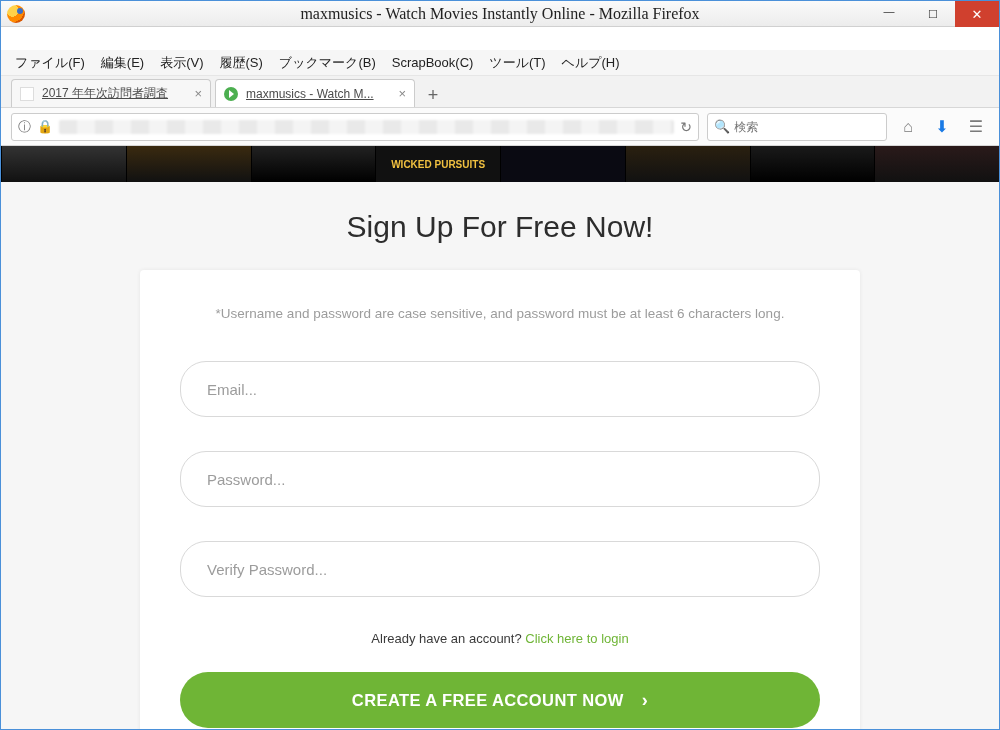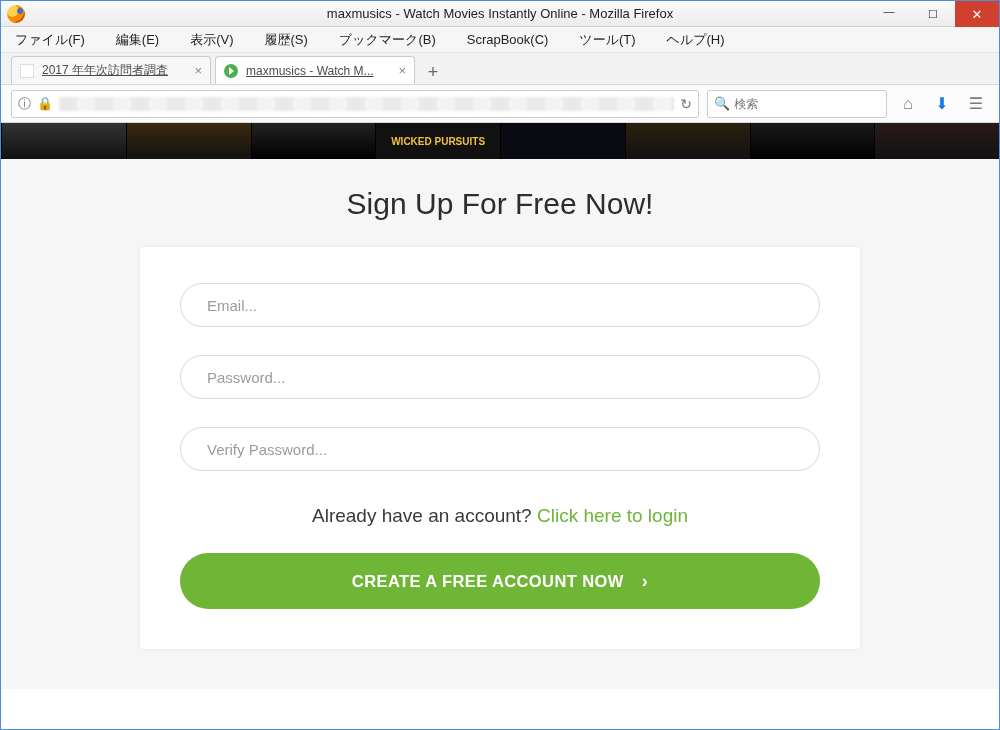--- a/index.html
+++ b/index.html
@@ -1,28 +1,28 @@
 <!DOCTYPE html>
 <html><head>
 <meta charset="utf-8">
 <style>
   * { margin: 0; padding: 0; box-sizing: border-box; font-family: "Segoe UI", Arial, sans-serif; }
   body { width: 1000px; height: 730px; background: #fff; overflow: hidden; border: 1px solid #4a90d9; }
   
   .titlebar { height: 26px; background: linear-gradient(#fafafa,#ececec); display:flex; align-items:center; justify-content:center; position:relative; border-bottom:1px solid #d0d0d0;}
   .titlebar .ff-icon { position:absolute; left:6px; width:18px; height:18px; }
-  .titlebar .title { font-size:13px; color:#222; }
+  .titlebar .title { font-size:16px; color:#222;font-family:Liberation Serif, serif; }
   .win-buttons { position:absolute; right:0; top:0; height:26px; display:flex; }
   .win-btn { width:44px; display:flex; align-items:center; justify-content:center; font-size:12px; color:#333; cursor:pointer;}
   .win-btn.min::before{content:"—"; font-size:11px; position:relative; top:-3px;}
   .win-btn.max::before{content:"☐"; font-size:11px;}
   .win-btn.close{ background:#d0402e; color:#fff; }
   .win-btn.close::before{content:"✕"; font-size:13px;}
   
-  .menubar { height:26px; background:#f6f6f6; display:flex; align-items:center; padding:0 6px; gap:15px; font-size:13px; border-bottom:1px solid #e6e6e6;}
+  .menubar { height:26px; background:#f6f6f6; display:flex; align-items:center; padding:0 6px; gap:0; font-size:13px; border-bottom:1px solid #e6e6e6;margin-top:23px;}
   .menubar .menu-item{ padding:2px 8px; cursor:pointer; color:#222; }
   
   .tabstrip{ height:32px; background:#f2f2f2; display:flex; align-items:flex-end; padding:0 10px; border-bottom:1px solid #d7d7d7;}
   .tab{ height:28px; min-width:200px; max-width:210px; background:#f7f7f7; border:1px solid #ccc; border-bottom:none; border-radius:4px 4px 0 0; display:flex; align-items:center; padding:0 8px; gap:8px; font-size:12px; color:#4b4b4b; margin-right:4px; cursor:pointer; }
   .tab.active{ background:#fff; }
   .tab .favicon{ width:14px; height:14px; flex:0 0 14px; display:flex; align-items:center; justify-content:center;}
   .tab .tab-lbl{ flex:1; overflow:hidden; white-space:nowrap; text-overflow:ellipsis;text-decoration:underline; }
   .tab .tab-close{ color:#888; font-size:13px; cursor:pointer;}
   .newtab{ width:28px; height:24px; display:flex; align-items:center; justify-content:center; color:#666; font-size:18px; cursor:pointer;}
   
@@ -48,23 +48,23 @@
   .poster:nth-child(5){background:#0a0a12; color:#5ad2ff; font-weight:bold; font-size:10px;}
   .poster:nth-child(6){background:linear-gradient(#2a2010,#111);}
   .poster:nth-child(7){background:linear-gradient(#1a1a1a,#000);}
   .poster:nth-child(8){background:linear-gradient(#2a1a1a,#111);}
   .poster:nth-child(9){background:linear-gradient(#333,#111);}
   .content-wrap{ background:#f6f6f6; padding:0 0 40px 0; display:flex; flex-direction:column; align-items:center;}
   .page-heading{ font-size:30px; color:#2d2d2d; font-weight:500; margin:28px 0 26px 0; font-family:"Segoe UI", Arial, sans-serif;}
   .card{ width:720px; background:#fff; border-radius:4px; box-shadow:0 0 4px rgba(0,0,0,0.07); padding:36px 40px 40px 40px; }
   .card .lead{ text-align:center; font-size:15px; color:#3a3a3a; margin-bottom:18px;}
   .card .note{ text-align:center; font-size:13.5px; color:#9c9c9c; margin-bottom:34px;}
-  .field{ width:100%; height:44px; border:1px solid #d9d9d9; border-radius:26px; padding:0 26px; font-size:15px; color:#555; outline:none; margin-bottom:28px; }
+  .field{ width:100%; height:56px; border:1px solid #d9d9d9; border-radius:26px; padding:0 26px; font-size:15px; color:#555; outline:none; margin-bottom:28px;margin-top:6px; }
   .field::placeholder{ color:#9c9c9c; }
-  .login-line{ text-align:center; font-size:19px; color:#3a3a3a; margin:6px 0 26px 0;}
+  .login-line{ text-align:center; font-size:13px; color:#3a3a3a; margin:6px 0 26px 0;}
   .login-line a{ color:#6fb536; text-decoration:none; cursor:pointer;}
   .cta{ width:100%; height:56px; border:none; border-radius:28px; background:#6fb536; color:#fff; font-size:16.5px; font-weight:700; letter-spacing:0.4px; display:flex; align-items:center; justify-content:center; gap:18px; cursor:pointer;}
   .cta .chev{ font-size:18px; font-weight:bold;}
   
   .play-fav{ width:14px; height:14px; border-radius:50%; background:#4caf50; position:relative;}
   .play-fav::after{content:""; position:absolute; left:5px; top:3px; border-left:5px solid #fff; border-top:4px solid transparent; border-bottom:4px solid transparent;}
   .blank-fav{ width:14px; height:14px; background:#fff; border:1px solid #ddd;}
   
   .ffx{ width:18px; height:18px; border-radius:50%; background:radial-gradient(circle at 30% 30%, #ffd24a 0 35%, #ff8a00 36% 65%, #d95700 66% 100%); position:relative;}
   .ffx::after{content:""; position:absolute; right:2px; top:3px; width:6px; height:6px; border-radius:50%; background:#3b6fc7;}
@@ -138,20 +138,21 @@
     <div class="poster"></div>
     <div class="poster"></div>
     <div class="poster"></div>
     <div class="poster"></div>
   </div>
 
   <div class="content-wrap">
     <h1 class="page-heading">Sign Up For Free Now!</h1>
 
     <div class="card">
+      <p class="note">*Username and password are case sensitive, and password must be at least 6 characters long.</p>
 
       <input class="field" type="text" placeholder="Email..." style="">
       <input class="field" type="password" placeholder="Password..." style="">
       <input class="field" type="password" placeholder="Verify Password..." style="">
 
       <p class="login-line">
         <span>Already have an account? </span>
         <a>Click here to login</a>
       </p>
 

